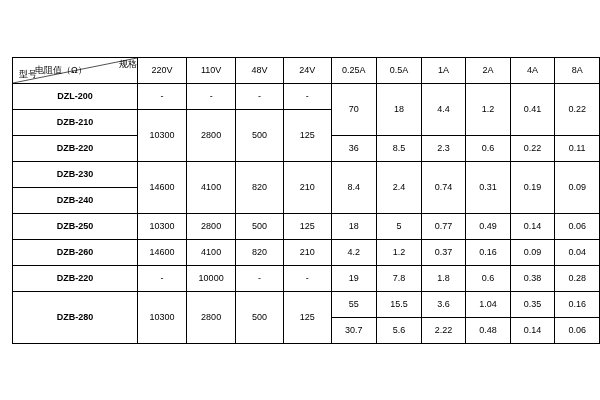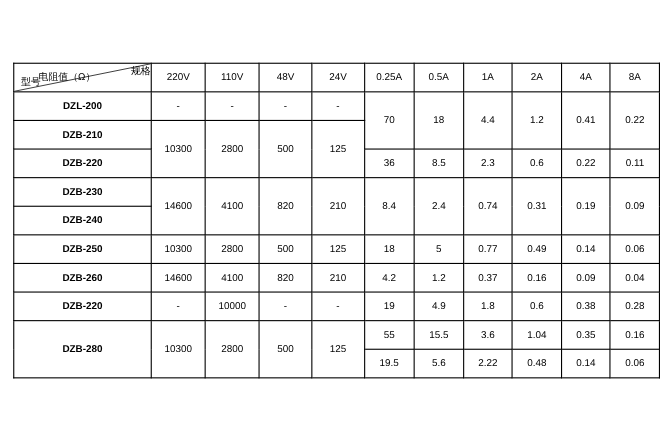--- a/index.html
+++ b/index.html
@@ -202,21 +202,21 @@
         <td>0.04</td>
       </tr>
 
       <tr>
         <td class="model">DZB-220</td>
         <td class="dash">-</td>
         <td>10000</td>
         <td class="dash">-</td>
         <td class="dash">-</td>
         <td>19</td>
-        <td>4.9</td>
+        <td>7.8</td>
         <td>1.8</td>
         <td>0.6</td>
         <td>0.38</td>
         <td>0.28</td>
       </tr>
 
       <tr>
         <td class="model" rowspan="2">DZB-280</td>
         <td rowspan="2">10300</td>
         <td rowspan="2">2800</td>
@@ -224,21 +224,21 @@
         <td rowspan="2">125</td>
         <td>55</td>
         <td>15.5</td>
         <td>3.6</td>
         <td>1.04</td>
         <td>0.35</td>
         <td>0.16</td>
       </tr>
 
       <tr>
-        <td>19.5</td>
+        <td>30.7</td>
         <td>5.6</td>
         <td>2.22</td>
         <td>0.48</td>
         <td>0.14</td>
         <td>0.06</td>
       </tr>
     </tbody>
   </table>
 
 </div>

